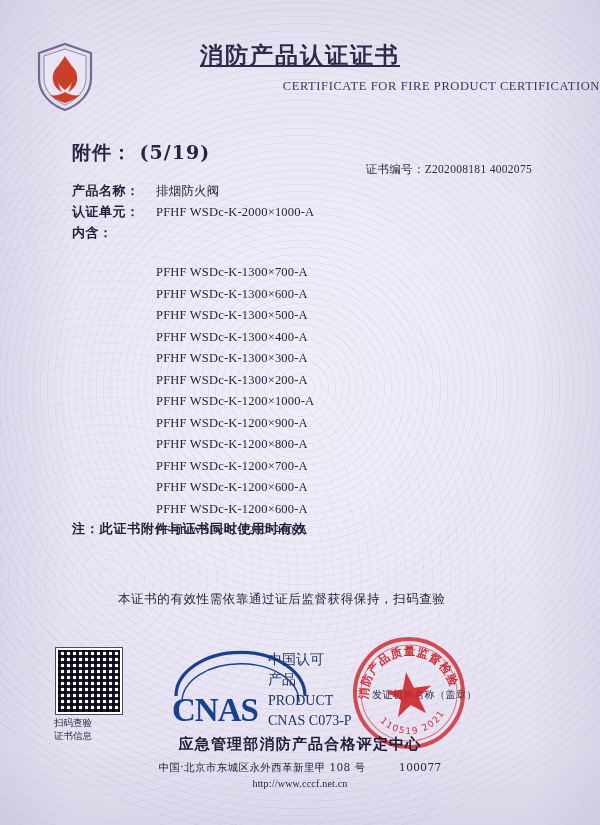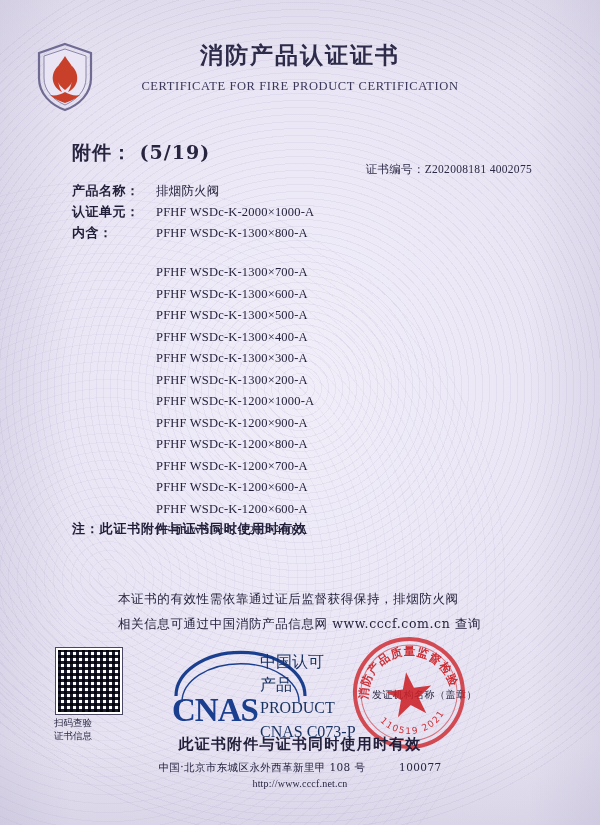--- a/index.html
+++ b/index.html
@@ -72,27 +72,29 @@
     width: 600px;
     text-align: center;
   }
   .title-cn {
     font-family: "DejaVu Serif", "Liberation Serif", serif;
     font-size: 23px;
     font-weight: bold;
     letter-spacing: 2px;
     color: #2d2b4a;
     margin: 0 0 8px 0;
+    text-decoration: underline;
   }
   .title-en {
     font-family: "Liberation Serif", serif;
     font-size: 12.5px;
     letter-spacing: 0.6px;
     color: #3a3758;
     margin: 0;
+    text-align: right;
   }
 
   
   .emblem {
     position: absolute;
     left: 36px;
     top: 42px;
     width: 58px;
     height: 70px;
   }
@@ -222,24 +224,24 @@
   .cnas-arc {
     position: absolute;
     left: 168px;
     top: 648px;
     width: 145px;
     height: 62px;
     pointer-events: none;
   }
   .cnas-text {
     position: absolute;
-    left: 260px;
+    left: 268px;
     top: 650px;
     font-family: "Liberation Serif", serif;
-    font-size: 16px;
+    font-size: 14px;
     line-height: 1.45;
     color: #16305f;
   }
 
   .seal {
     position: absolute;
     left: 350px;
     top: 634px;
     width: 118px;
     height: 118px;
@@ -320,21 +322,20 @@
     <div class="field-row">
       <span class="field-label">产品名称：</span>
       <span class="field-value">排烟防火阀</span>
     </div>
     <div class="field-row">
       <span class="field-label">认证单元：</span>
       <span class="field-value">PFHF  WSDc-K-2000×1000-A</span>
     </div>
     <div class="field-row">
       <span class="field-label">内含：</span>
-      <span class="field-value">PFHF  WSDc-K-1300×800-A</span>
     </div>
     <div class="model-list">
       <div class="model-line">PFHF  WSDc-K-1300×700-A</div>
       <div class="model-line">PFHF  WSDc-K-1300×600-A</div>
       <div class="model-line">PFHF  WSDc-K-1300×500-A</div>
       <div class="model-line">PFHF  WSDc-K-1300×400-A</div>
       <div class="model-line">PFHF  WSDc-K-1300×300-A</div>
       <div class="model-line">PFHF  WSDc-K-1300×200-A</div>
       <div class="model-line">PFHF  WSDc-K-1200×1000-A</div>
       <div class="model-line">PFHF  WSDc-K-1200×900-A</div>
@@ -342,22 +343,21 @@
       <div class="model-line">PFHF  WSDc-K-1200×700-A</div>
       <div class="model-line">PFHF  WSDc-K-1200×600-A</div>
       <div class="model-line">PFHF  WSDc-K-1200×600-A</div>
       <div class="model-line">PFHF  WSDc-K-1200×400-A</div>
     </div>
   </div>
 
   <div class="note">注：此证书附件与证书同时使用时有效</div>
 
   <div class="validity">
-    <div>本证书的有效性需依靠通过证后监督获得保持，排烟防火阀</div>
-    <div>相关信息可通过中国消防产品信息网 www.cccf.com.cn 查询</div>
+    <div>本证书的有效性需依靠通过证后监督获得保持，扫码查验</div>
   </div>
 
   <div class="qr"></div>
   <div class="qr-caption">
     <div>扫码查验</div>
     <div>证书信息</div>
   </div>
 
   <svg class="cnas-arc" viewBox="0 0 145 62">
     <path d="M8 48 A 62 42 0 0 1 137 48" fill="none" stroke="#1b3f8f" stroke-width="3.2"></path>
@@ -383,20 +383,20 @@
       </text>
       <path id="sealBottom" d="M 19 60 A 40 40 0 0 0 99 60" fill="none"></path>
       <text font-family="DejaVu Sans, sans-serif" font-size="9" fill="#cc2026" letter-spacing="1.5">
         <textPath href="#sealBottom" startOffset="50%" text-anchor="middle">110519 2021</textPath>
       </text>
       <polygon points="59,38 64.6,54.6 82,54.6 67.9,64.8 73.3,81.4 59,71.1 44.7,81.4 50.1,64.8 36,54.6 53.4,54.6" fill="#cc2026" opacity="0.95"></polygon>
     </g>
   </svg>
 
   <div class="footer">
-    <div class="org">此证书附件与证书同时使用时有效</div>
+    <div class="org">应急管理部消防产品合格评定中心</div>
     <div class="addr">
       <span>中国·北京市东城区永外西革新里甲 108 号</span>
       <span class="postcode">100077</span>
     </div>
     <div class="url">http://www.cccf.net.cn</div>
   </div>
 </div>
 
 </body></html>

